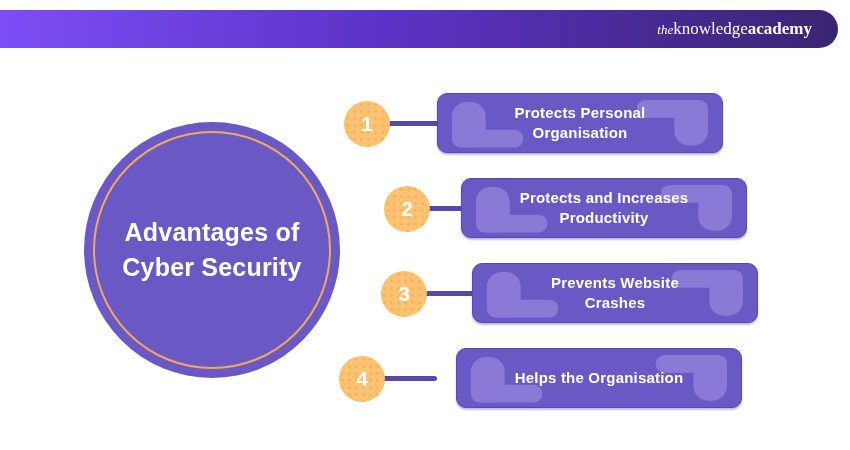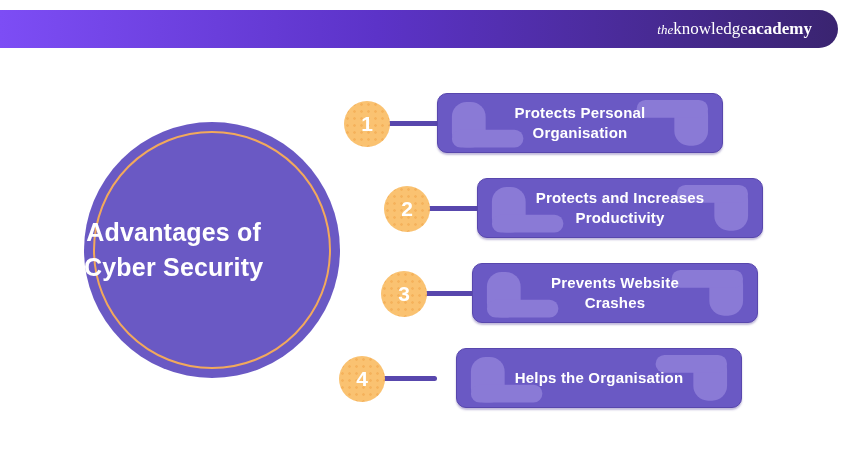--- a/index.html
+++ b/index.html
@@ -27,21 +27,21 @@
   .logo { color: #ffffff; font-family: "Liberation Serif", serif; font-size: 17px; white-space: nowrap; }
   .logo .the { font-style: italic; font-size: 13px; }
   .logo .knowledge { font-weight: 400; }
   .logo .academy { font-weight: 700; }
 
   
   .main-circle {
     position: absolute; left: 84px; top: 122px;
     width: 256px; height: 256px; border-radius: 50%;
     background: var(--purple);
-    display: flex; align-items: center; justify-content: flex-start;
+    display: flex; align-items: center; justify-content: center;
   }
   .main-circle .ring {
     position: absolute; inset: 9px; border-radius: 50%;
     border: 2px solid var(--ring);
   }
   .main-circle .title {
     position: relative;
     color: #fff; font-size: 25px; font-weight: 700;
     text-align: center; line-height: 1.4; white-space: pre-line;
     letter-spacing: .2px;
@@ -79,21 +79,21 @@
     letter-spacing: .2px;
   }
 
   
   .item-1 .num-circle { left: 344px; top: 101px; }
   .item-1 .connector  { left: 380px; top: 121px; width: 62px; }
   .item-1 .pill       { left: 437px; top: 93px; }
 
   .item-2 .num-circle { left: 384px; top: 186px; }
   .item-2 .connector  { left: 420px; top: 206px; width: 62px; }
-  .item-2 .pill       { left: 477px; top: 178px; }
+  .item-2 .pill       { left: 461px; top: 178px; }
 
   .item-3 .num-circle { left: 381px; top: 271px; }
   .item-3 .connector  { left: 417px; top: 291px; width: 60px; }
   .item-3 .pill       { left: 472px; top: 263px; }
 
   .item-4 .num-circle { left: 339px; top: 356px; }
   .item-4 .connector  { left: 375px; top: 376px; width: 62px; }
   .item-4 .pill       { left: 456px; top: 348px; }
 </style>
 </head>

